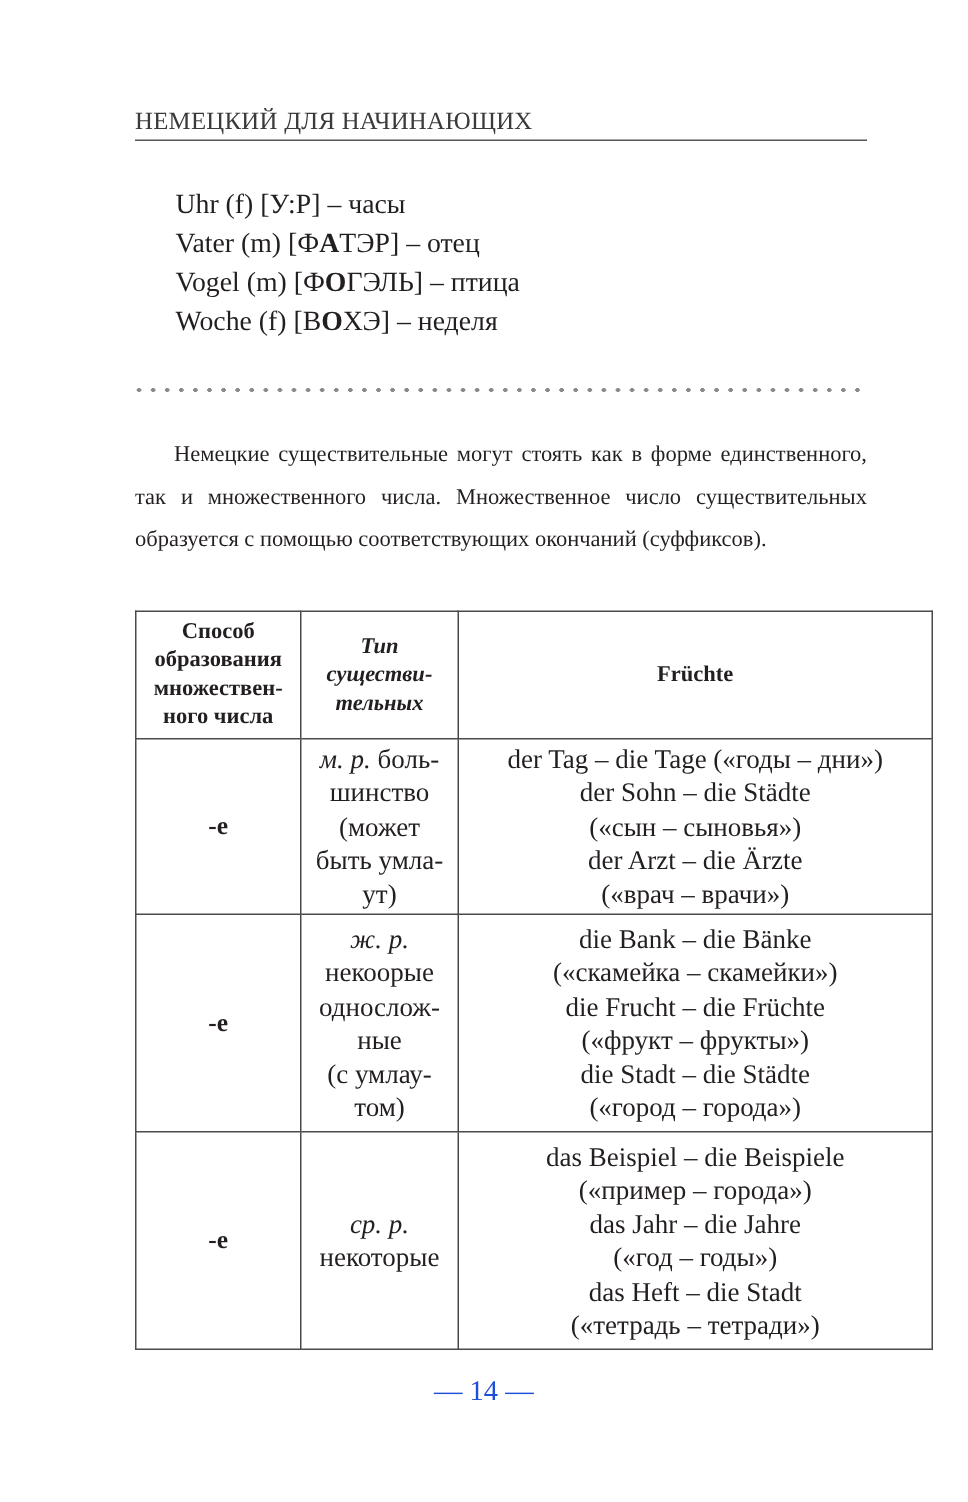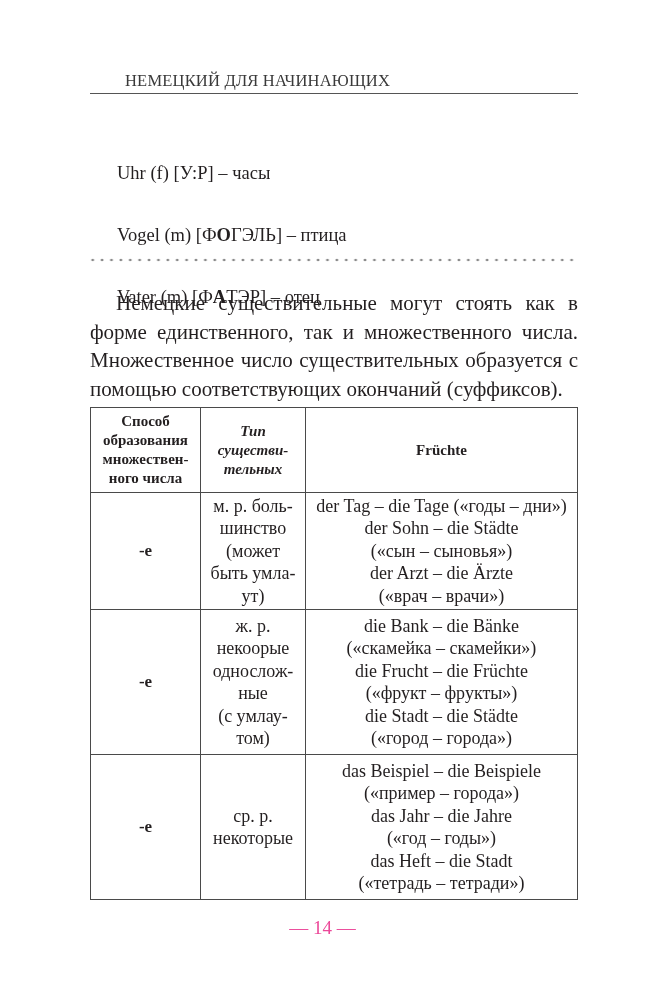--- a/index.html
+++ b/index.html
@@ -1,46 +1,47 @@
 <!DOCTYPE html>
 <html><head>
 <meta charset="utf-8">
 <style>
   html, body { margin:0; padding:0; }
   body { width:645px; height:1001px; background:#ffffff; position:relative; overflow:hidden;
     font-family:"Liberation Serif","DejaVu Serif",serif; color:#231f20; }
-  .running-head { position:absolute; left:90px; top:71px; font-size:16.5px; letter-spacing:0.2px; color:#3a3a3a;margin-left:35px; }
+  .running-head { position:absolute; left:90px; top:71px; font-size:16.5px; letter-spacing:0.2px; color:#3a3a3a; }
   .head-rule { position:absolute; left:90px; top:93px; width:488px; height:0; border-top:1.3px solid #555; }
   .vocab { position:absolute; left:117px; top:124px; font-size:18.5px; line-height:26px; }
-  .vocab div { white-space:nowrap;margin-top:36px; }
+  .vocab div { white-space:nowrap; }
   .dots { position:absolute; left:88px; top:258px; width:490px; height:4px;
     background-image:radial-gradient(circle, #8a8a8a 1.3px, transparent 1.6px);
     background-size:9.4px 4px; background-repeat:repeat-x; }
-  .para { position:absolute; left:90px; top:289px; width:488px; font-size:21px; line-height:28.5px;
+  .para { position:absolute; left:90px; top:289px; width:488px; font-size:15px; line-height:28.5px;
     text-align:justify; text-indent:26px; }
-  table.plural { position:absolute; left:90px; top:407px; width:488px; border-collapse:collapse; font-size:18px; }
+  table.plural { position:absolute; left:90px; top:407px; width:532px; border-collapse:collapse; font-size:18px; }
   table.plural td, table.plural th { border:1.3px solid #4a4a4a; text-align:center; vertical-align:middle; padding:0 4px; }
   table.plural th { font-weight:bold; font-size:15px; line-height:19px; height:84px; }
   .c1 { width:101px; } .c2 { width:96px;font-style:italic; }
   td.suffix { font-weight:bold; font-size:17px; }
   td.type { line-height:22.5px; }
   td.ex { line-height:22.5px; padding:5px 2px; }
-  .it { }
-  .pagenum { position:absolute; left:0; width:645px; top:917px; text-align:center; font-size:19px; color:#ec4899; }
+  .it { font-style:italic; }
+  .pagenum { position:absolute; left:0; width:645px; top:917px; text-align:center; font-size:19px; color:#1d4ed8; }
 </style>
 </head>
 <body>
 
 <div class="running-head">НЕМЕЦКИЙ ДЛЯ НАЧИНАЮЩИХ</div>
 <div class="head-rule"></div>
 
 <div class="vocab">
   <div><span>Uhr</span> <span>(f)</span> <span>[У:Р</span><b></b><span>]</span> <span>– часы</span></div>
+  <div><span>Vater</span> <span>(m)</span> <span>[Ф</span><b>А</b><span>ТЭР]</span> <span>– отец</span></div>
   <div><span>Vogel</span> <span>(m)</span> <span>[Ф</span><b>О</b><span>ГЭЛЬ]</span> <span>– птица</span></div>
-  <div><span>Vater</span> <span>(m)</span> <span>[Ф</span><b>А</b><span>ТЭР]</span> <span>– отец</span></div>
+  <div><span>Woche</span> <span>(f)</span> <span>[В</span><b>О</b><span>ХЭ]</span> <span>– неделя</span></div>
 </div>
 
 <div class="dots"></div>
 
 <p class="para" style="margin:0">Немецкие существительные могут стоять как в форме единственного, так и множественного числа. Множественное число существительных образуется с помощью соответствующих окончаний (суффиксов).</p>
 
 <table class="plural">
   <tbody>
       <tr>
     <th class="c1">Способ<br>образования<br>множествен-<br>ного числа</th>

